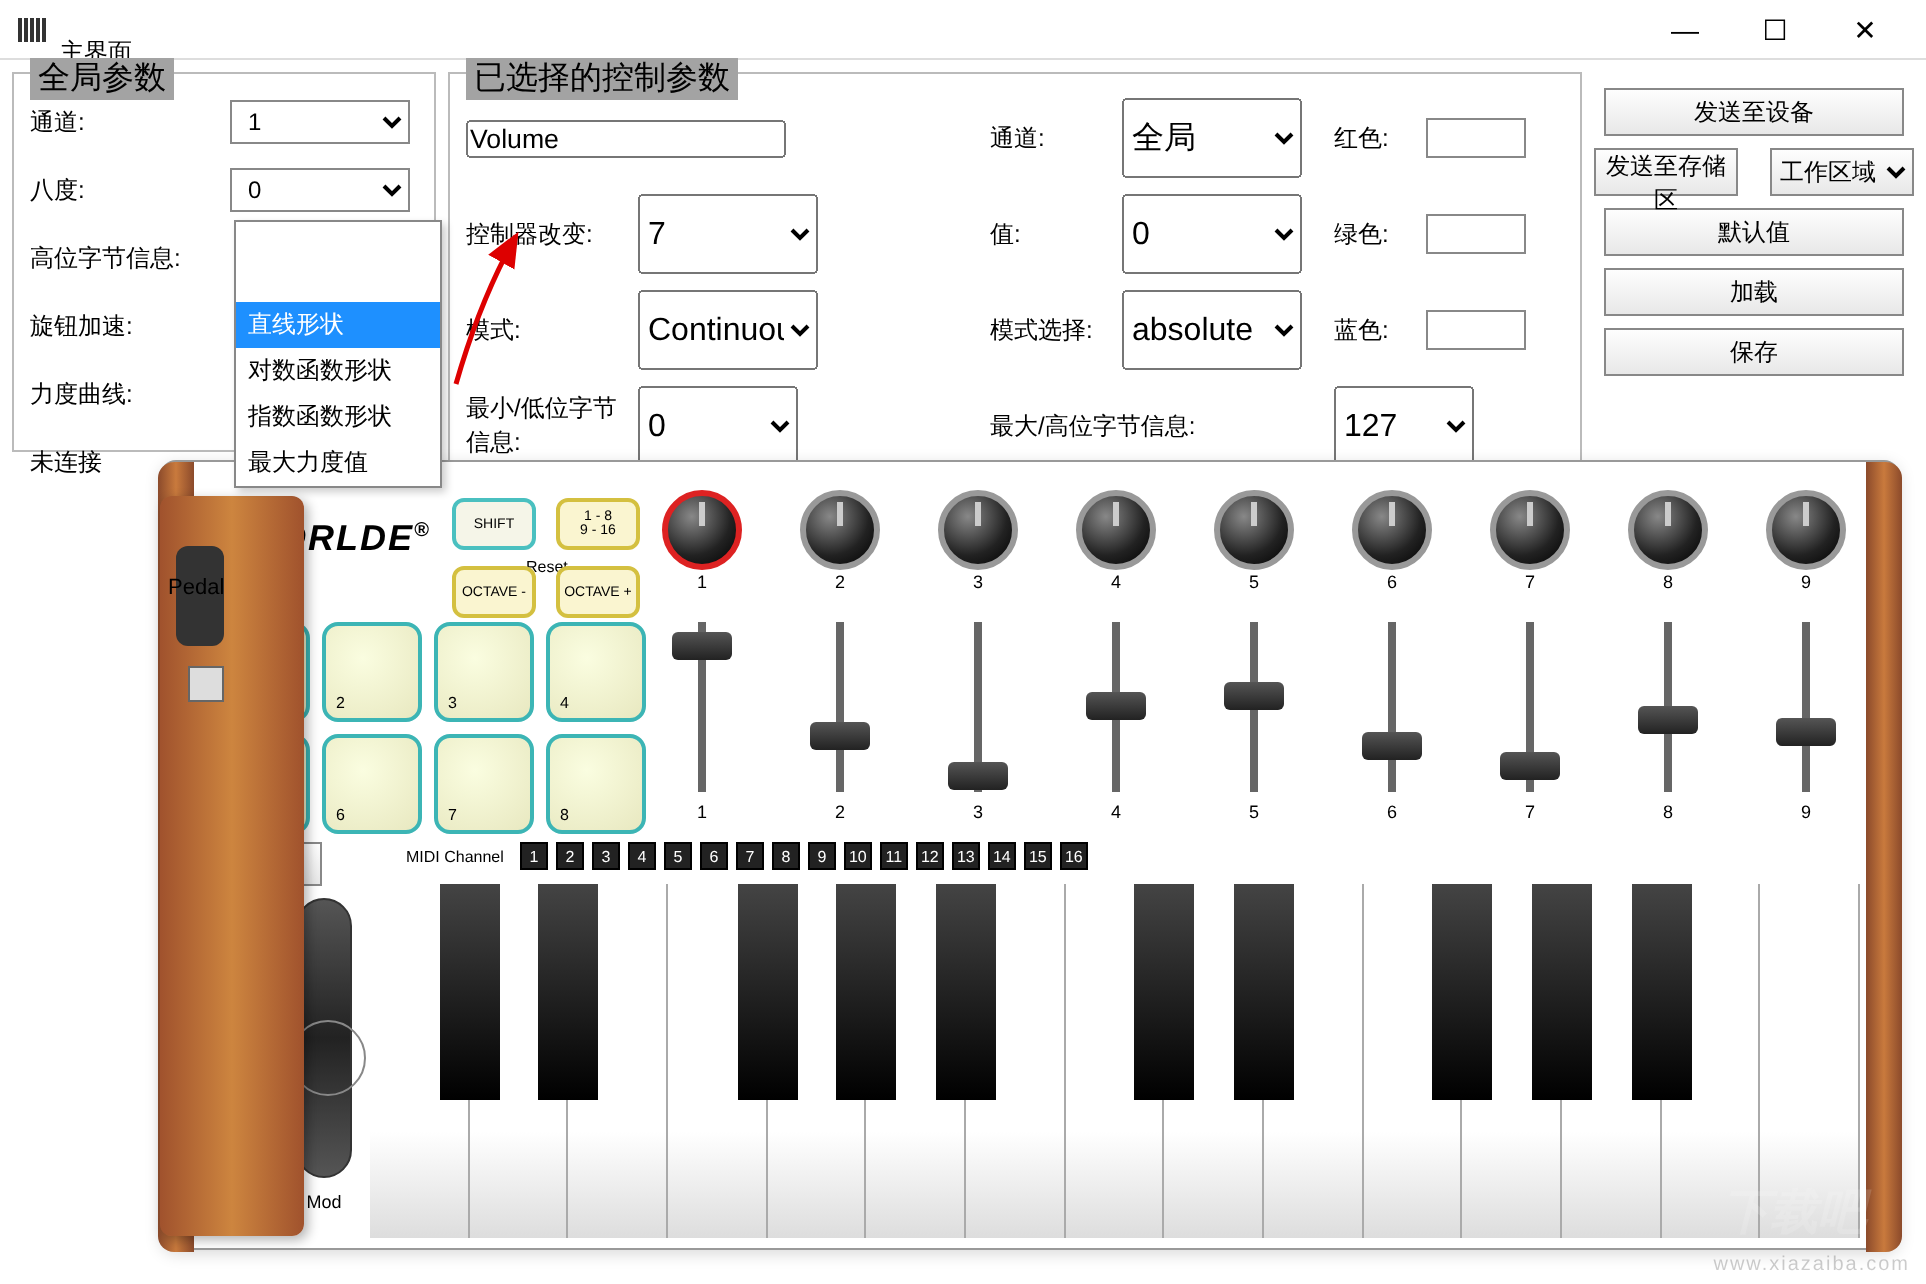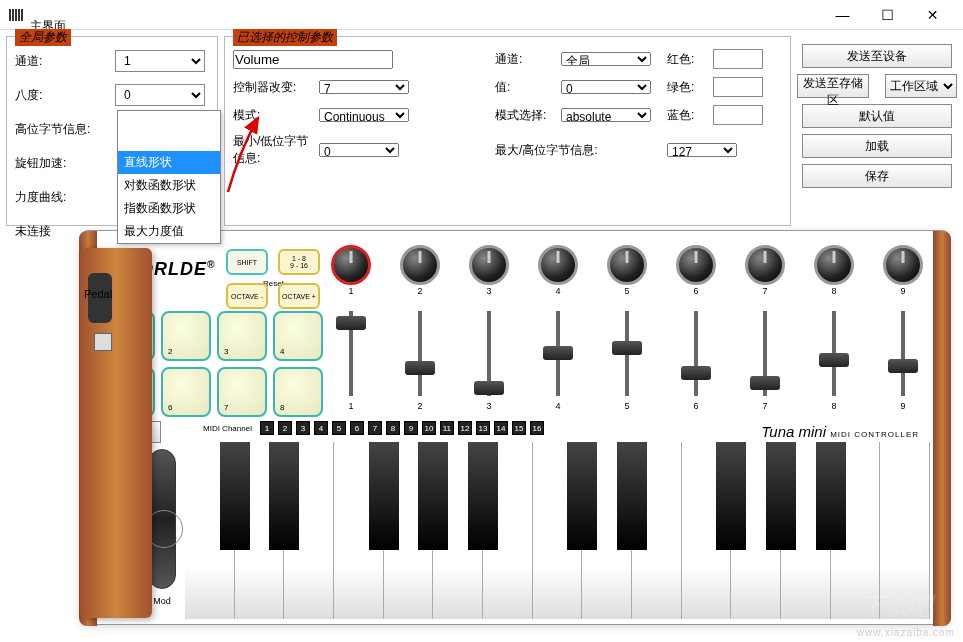--- a/index.html
+++ b/index.html
@@ -6,34 +6,34 @@
 body { background: #fff; width: 963px; height: 642px; position: relative; overflow: hidden; }
 
 .titlebar { height: 30px; display: flex; align-items: center; padding: 0 8px; border-bottom: 1px solid #ddd; }
 .titlebar .icon { width: 16px; height: 16px; margin-right: 6px; }
 .titlebar .title { font-size: 12px; flex: 1; margin-top: 24px; }
 .titlebar .win-btn { width: 45px; height: 30px; display: flex; align-items: center; justify-content: center; font-size: 14px; cursor: pointer; }
 
 .content { display: flex; padding: 6px; gap: 6px; }
 
 .panel { border: 1px solid #bbb; padding: 0; position: relative; }
-.panel-title { position: absolute; top: -8px; left: 8px; background: #c2410c; padding: 0 4px; font-size: 12px; font-style: italic; }
+.panel-title { position: absolute; top: -8px; left: 8px; background: #a3a3a3; padding: 0 4px; font-size: 16px; }
 
 .left-panel { width: 212px; height: 190px; padding: 12px 8px 8px 8px; }
 .right-panel { flex: 1; height: 177px; padding: 12px 8px 8px 8px; }
 .buttons-panel { width: 160px; padding: 8px 0 0 0; }
 
 .row { display: flex; align-items: center; margin-bottom: 10px; height: 24px; }
 .row label { font-size: 12px; width: 100px; }
 .row .sel, .row .inp { height: 22px; font-size: 12px; border: 1px solid #888; background: #fff; padding: 0 4px; }
 .row .sel { width: 90px; }
 
 .param-grid { display: grid; grid-template-columns: 80px 170px 60px 100px 40px 60px; gap: 8px 6px; align-items: center; }
 .param-grid label { font-size: 12px; }
-.param-grid .sel { width: 90px; height: 14px; font-size: 12px; }
+.param-grid .sel { width: 90px; height: 40px; font-size: 16px; }
 .param-grid .wide { width: 160px; }
 .param-grid .color-box { width: 50px; height: 20px; border: 1px solid #888; cursor: pointer; }
 
 .btn { display: block; width: 150px; height: 24px; margin: 0 auto 6px auto; font-size: 12px; border: 1px solid #888; background: linear-gradient(#fefefe,#e8e8e8); cursor: pointer; }
 .btn-row { display: flex; gap: 4px; justify-content: space-between; margin-bottom: 6px; }
 .btn-small { width: 72px; height: 24px; font-size: 12px; border: 1px solid #888; background: linear-gradient(#fefefe,#e8e8e8); cursor: pointer; }
 
 .dropdown-menu { position: absolute; left: 117px; top: 110px; width: 104px; background: #fff; border: 1px solid #888; box-shadow: 2px 2px 4px rgba(0,0,0,0.2); z-index: 100; }
 .dropdown-menu .item { font-size: 12px; padding: 3px 6px; cursor: pointer; }
 .dropdown-menu .item.selected { background: #1e90ff; color: #fff; margin-top: 40px; }
@@ -338,23 +338,20 @@
       <div class="ch-box">9</div>
       <div class="ch-box">10</div>
       <div class="ch-box">11</div>
       <div class="ch-box">12</div>
       <div class="ch-box">13</div>
       <div class="ch-box">14</div>
       <div class="ch-box">15</div>
       <div class="ch-box">16</div>
     </div>
 
-  <div class="tuna">
-    <span>Tuna mini</span> <span class="mc">MIDI CONTROLLER</span>
-  </div>
 
   <div class="keys">
       <div class="white-key"></div>
       <div class="white-key"></div>
       <div class="white-key"></div>
       <div class="white-key"></div>
       <div class="white-key"></div>
       <div class="white-key"></div>
       <div class="white-key"></div>
       <div class="white-key"></div>

